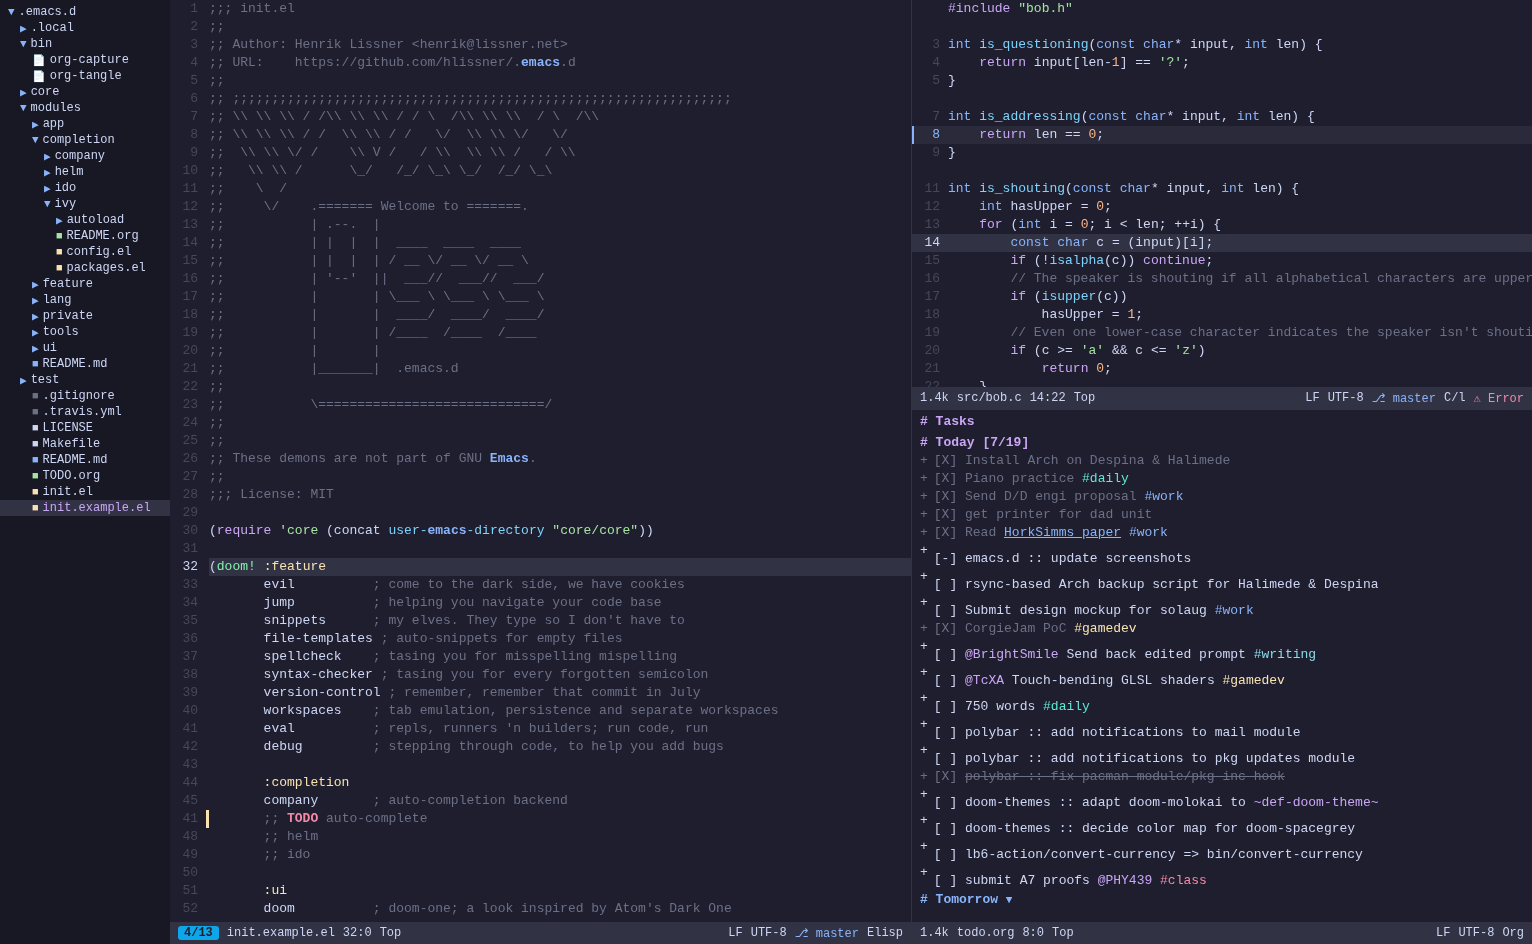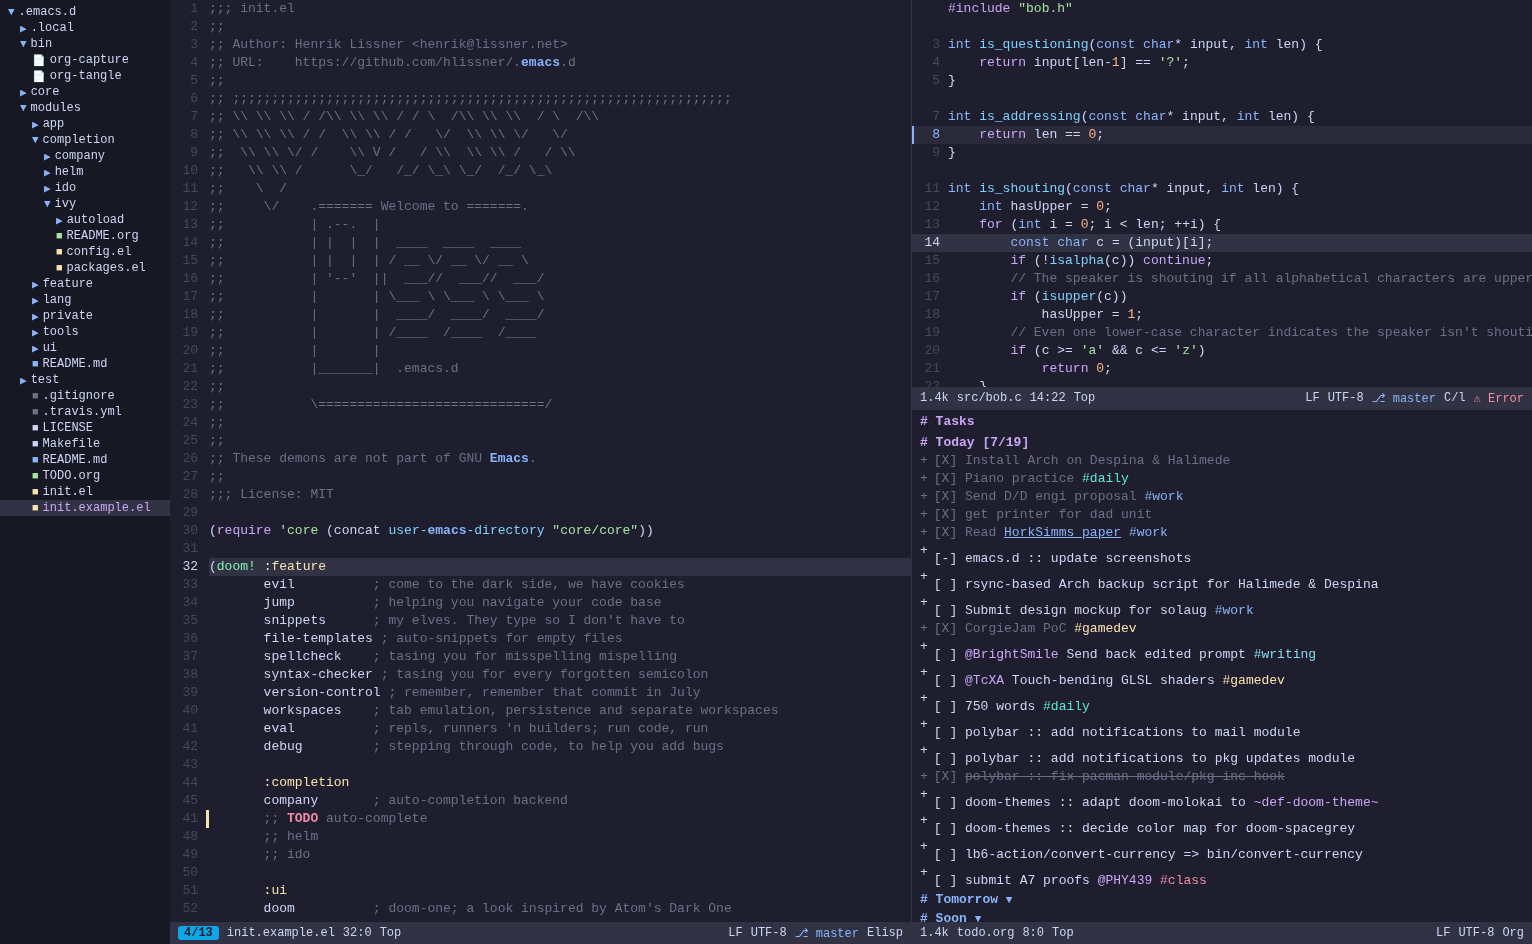--- a/index.html
+++ b/index.html
@@ -861,23 +861,20 @@
             </div>
             <div class="tasks-line">
               <span style="margin-right:6px;color:#cdd6f4">+</span>
               <span class="task-pending">[ ] submit A7 proofs <span class="task-mention">@PHY439</span> <span class="task-tag-class">#class</span></span>
             </div>
 
             <div class="task-subheading">
               <span># Tomorrow</span> <span style="font-size:11px">▼</span>
             </div>
 
-            <div class="task-subheading">
-              <span># Soon</span> <span style="font-size:11px">▼</span>
-            </div>
           </div>
 
           <div class="status-bar">
             <div class="status-bar-left">
               <span>1.4k</span>
               <span>todo.org</span>
               <span>8:0</span>
               <span>Top</span>
             </div>
             <div class="status-bar-right">

